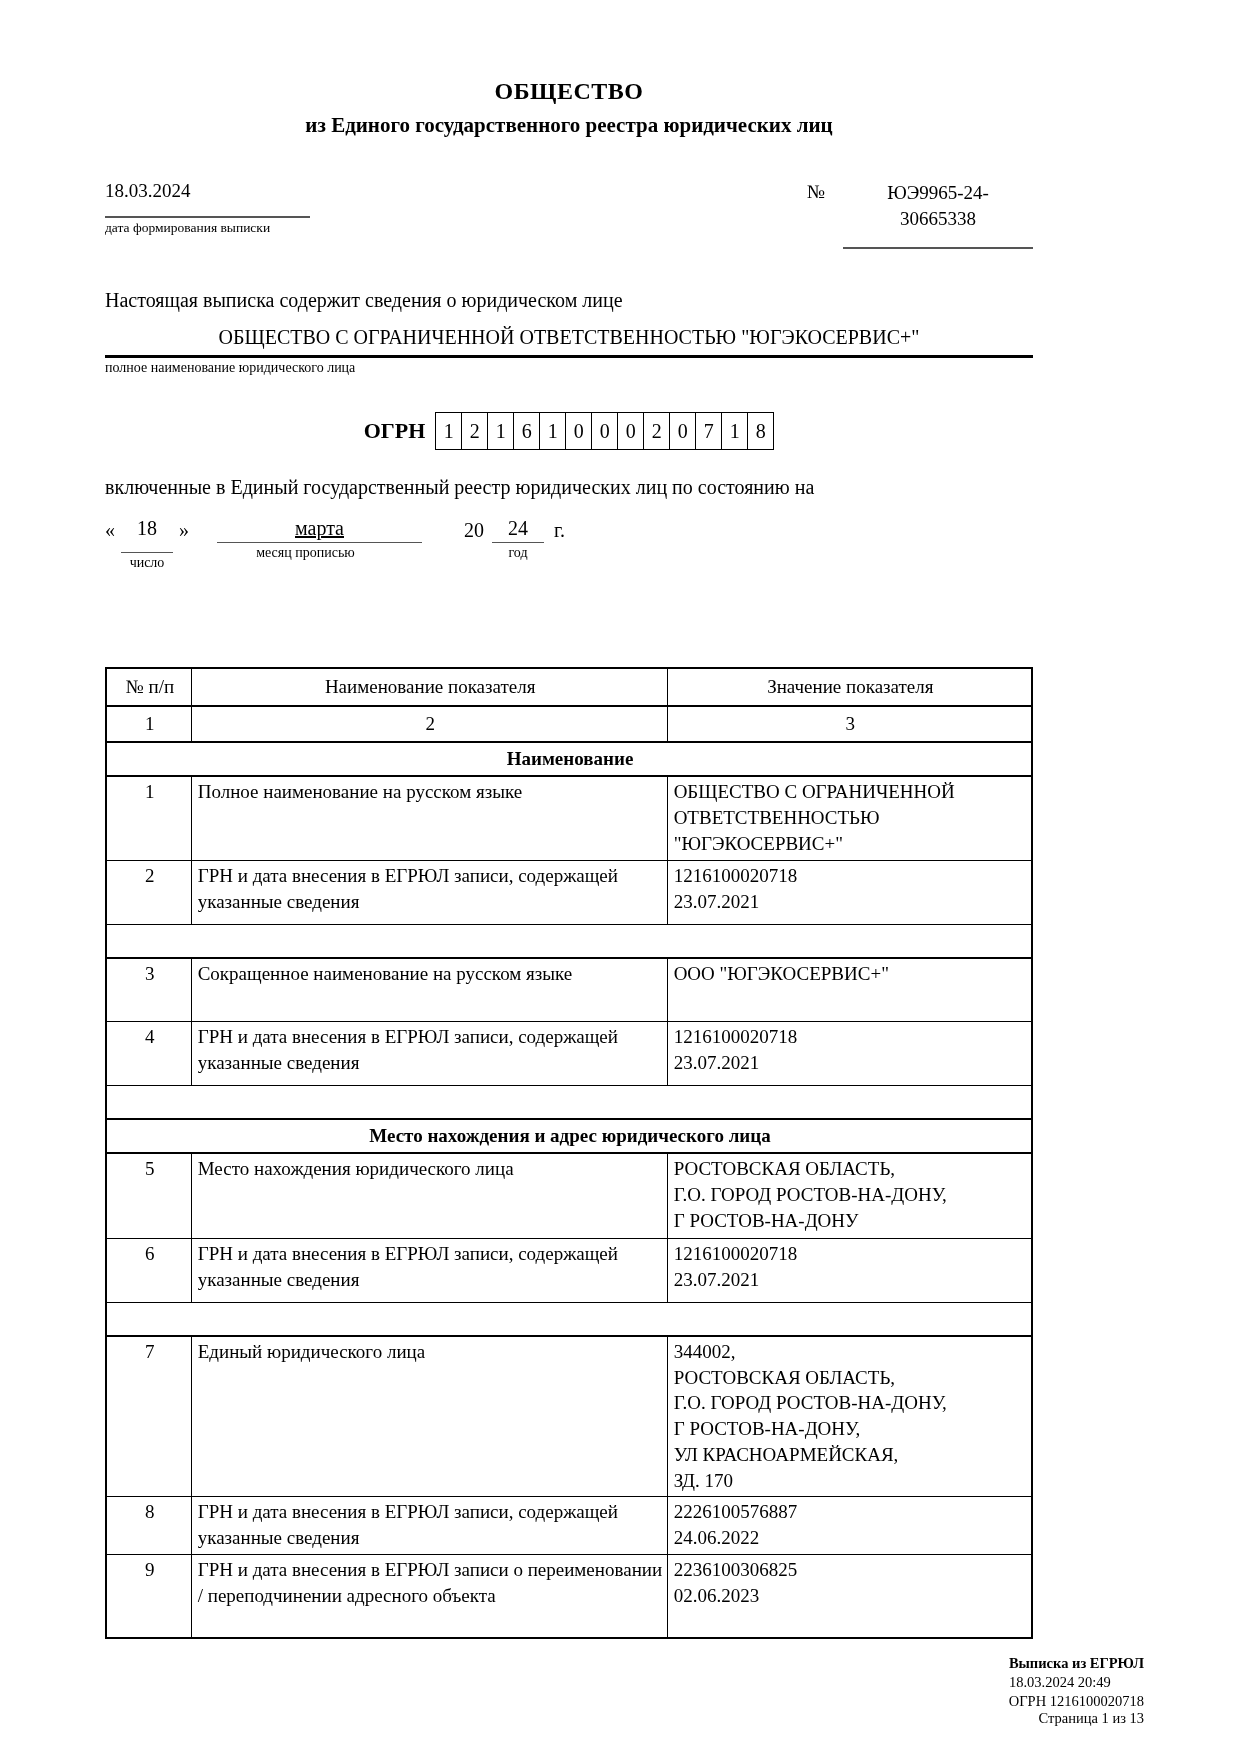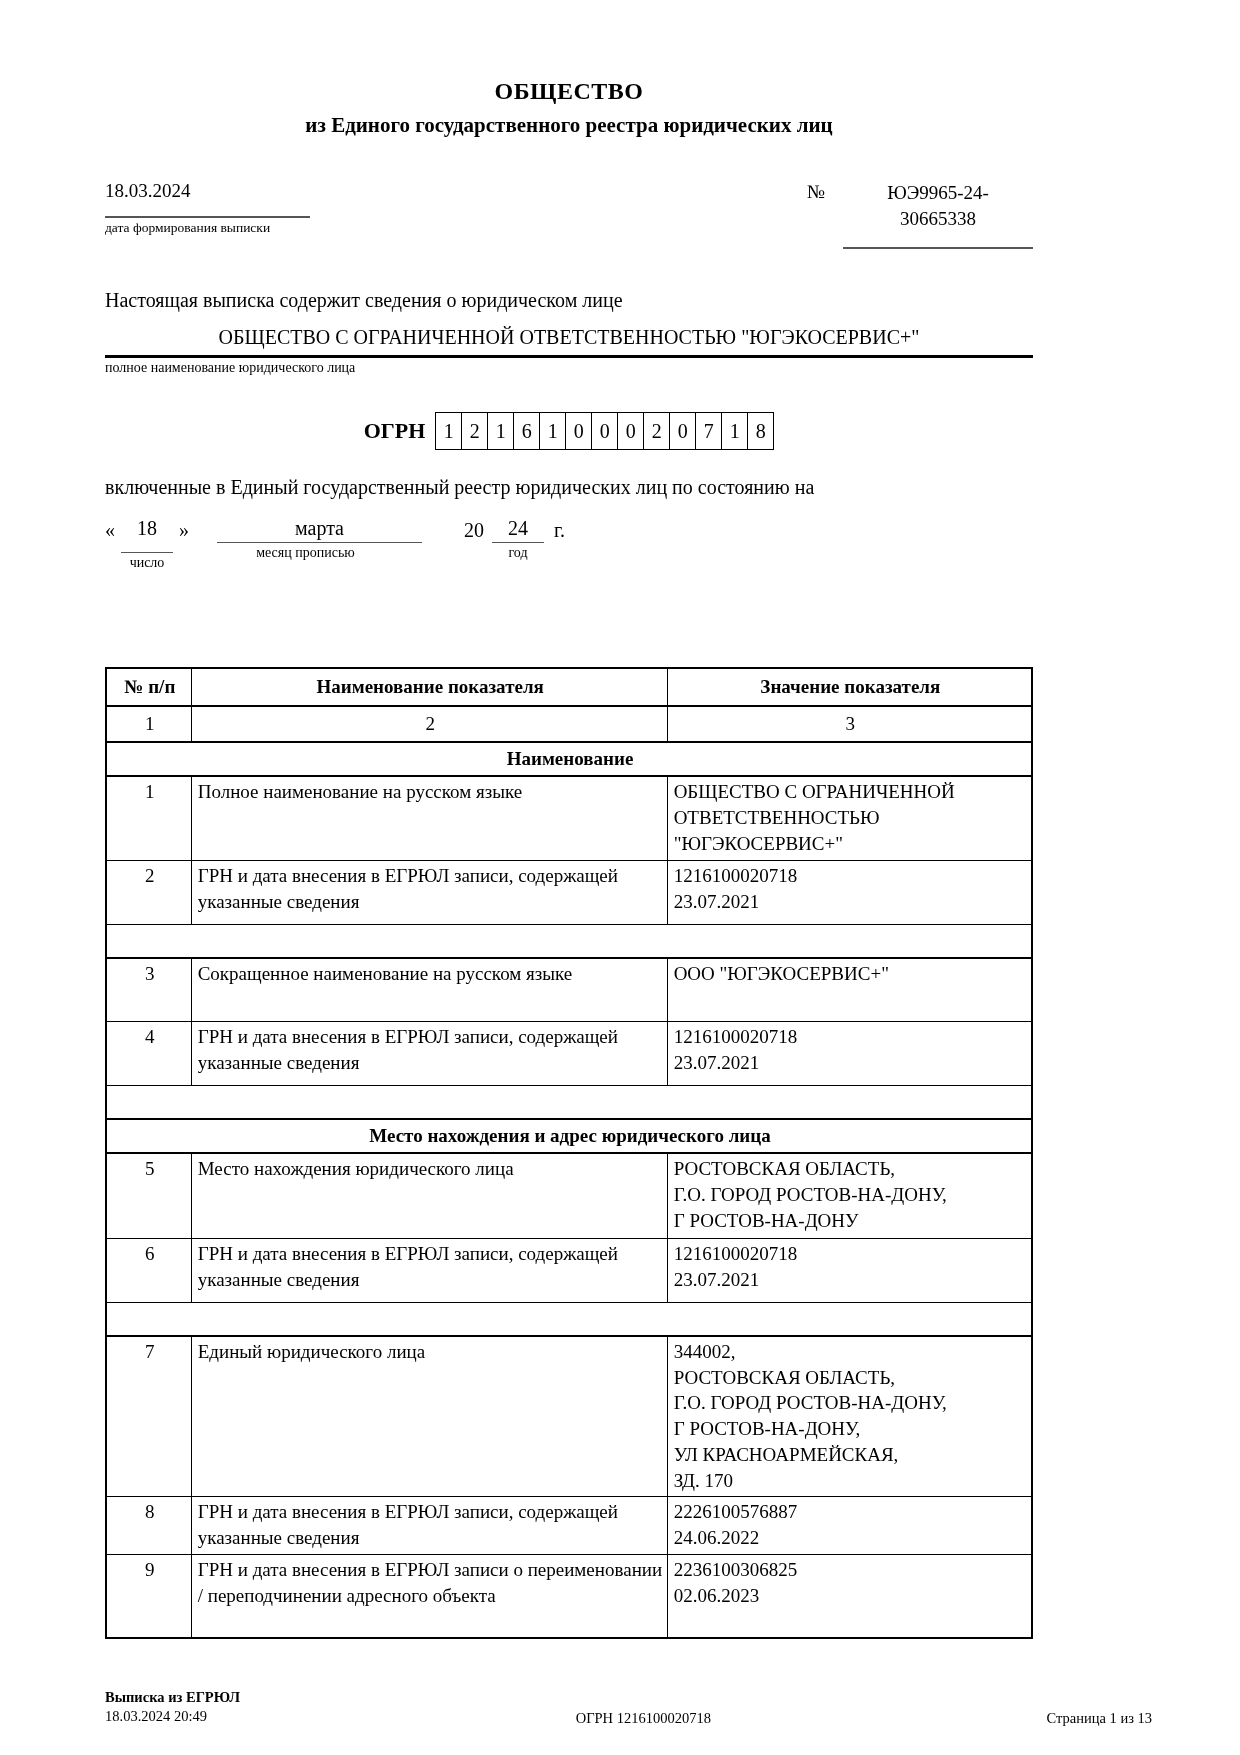--- a/index.html
+++ b/index.html
@@ -83,32 +83,33 @@
   }
   table.doc td {
     border: 1px solid #000;
     font-size: 19px;
     line-height: 1.36;
     padding: 2px 4px 2px 6px;
     vertical-align: top;
     overflow: hidden;
   }
   td.c-num { text-align: center; padding: 2px; }
-  tr.hdr td { text-align: center; vertical-align: middle; border-bottom-width: 2px; height: 32px; font-size: 19px; font-weight: bold; }
+  tr.hdr td { text-align: center; vertical-align: middle; border-bottom-width: 2px; height: 32px; font-size: 19px; }
   tr.idx td { text-align: center; vertical-align: middle; border-bottom-width: 2px; height: 30px; }
   tr.sec td { font-weight: bold; text-align: center; vertical-align: middle; border-top-width: 2px; border-bottom-width: 2px; height: 28px; }
   tr.sp td  { border-top-width: 1px; border-bottom-width: 2px; height: 28px; }
   td.val { white-space: pre-line; padding-left: 5px; }
 
   
   .footer {
     position: absolute;
-    left: 105px; right: 88px; bottom: 28px;
+    left: 105px; right: 96px; bottom: 28px;
     display: flex; justify-content: space-between; align-items: flex-end;
     font-size: 14.5px;
+    flex-direction: column;
   }
   .footer-left { line-height: 1.35; }
   .footer-left-title { font-weight: bold; }
   .footer-center { align-self: flex-end; }
 </style>
 </head>
 <body>
 
 <div class="content">
 
@@ -153,21 +154,21 @@
   <div class="asof-line">включенные в Единый государственный реестр юридических лиц по состоянию на</div>
 
   <div class="dateparts">
     <span class="dp-quote">«</span>
     <span>
       <span class="dp-box dp-day" style="display:block;">18</span>
       <span class="dp-caption" style="display:block;">число</span>
     </span>
     <span class="dp-quote">»</span>
     <span>
-      <span class="dp-box dp-month" style="display:block;">марта</span>
+      <span class="dp-box dp-month" style="display:block;text-decoration:underline;">марта</span>
       <span class="dp-caption" style="display:block;">месяц прописью</span>
     </span>
     <span class="dp-century">20</span>
     <span>
       <span class="dp-box dp-year" style="display:block;">24</span>
       <span class="dp-caption" style="display:block; margin-left:8px;">год</span>
     </span>
     <span class="dp-suffix">г.</span>
   </div>
 

